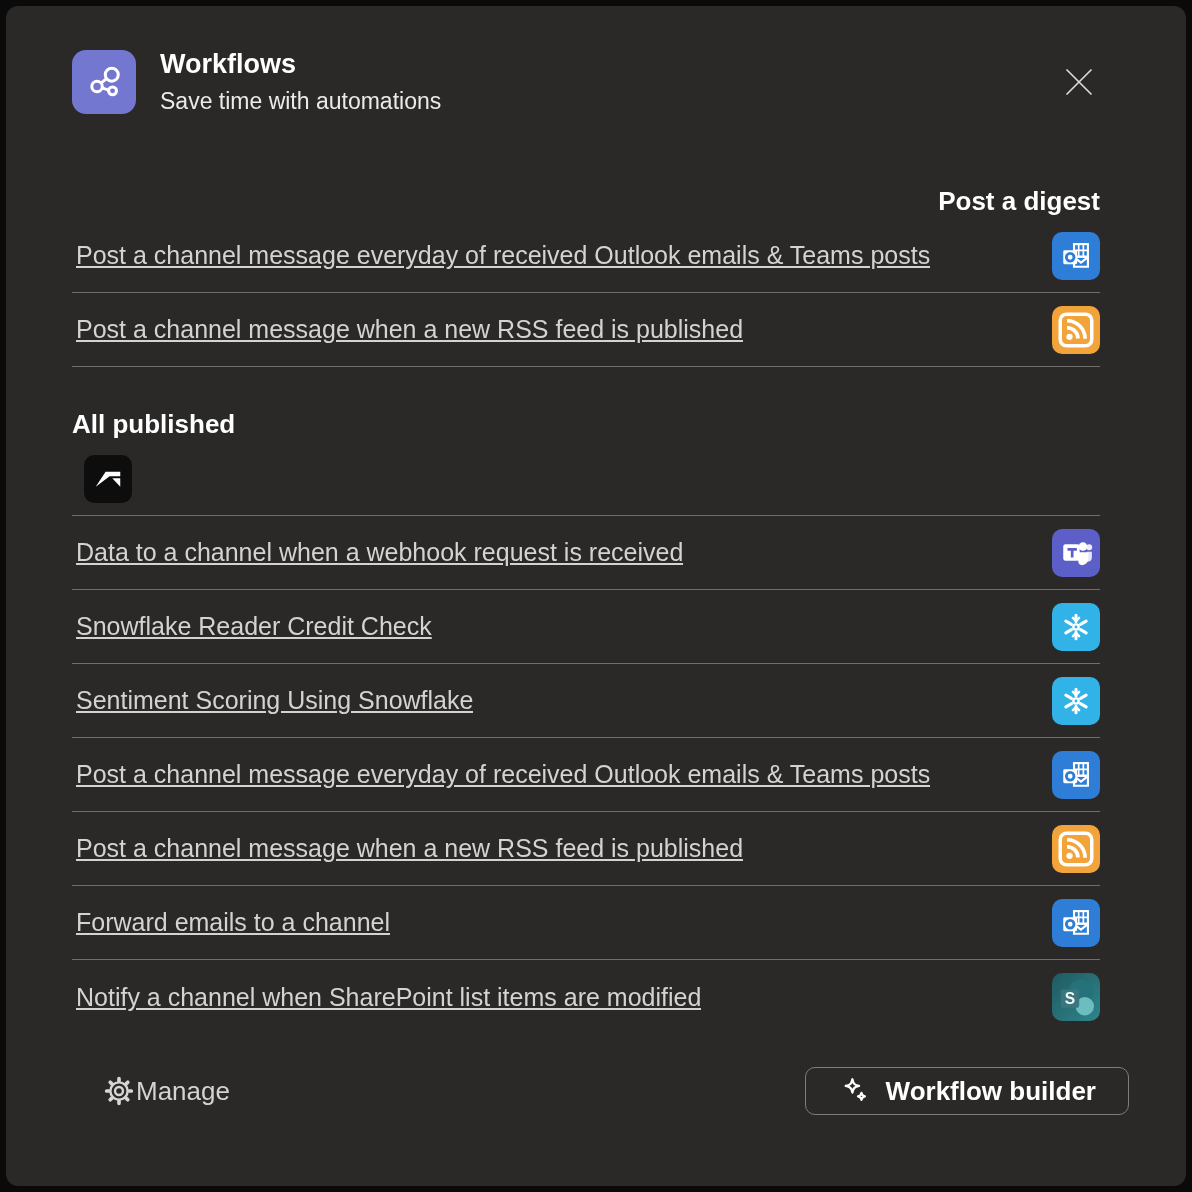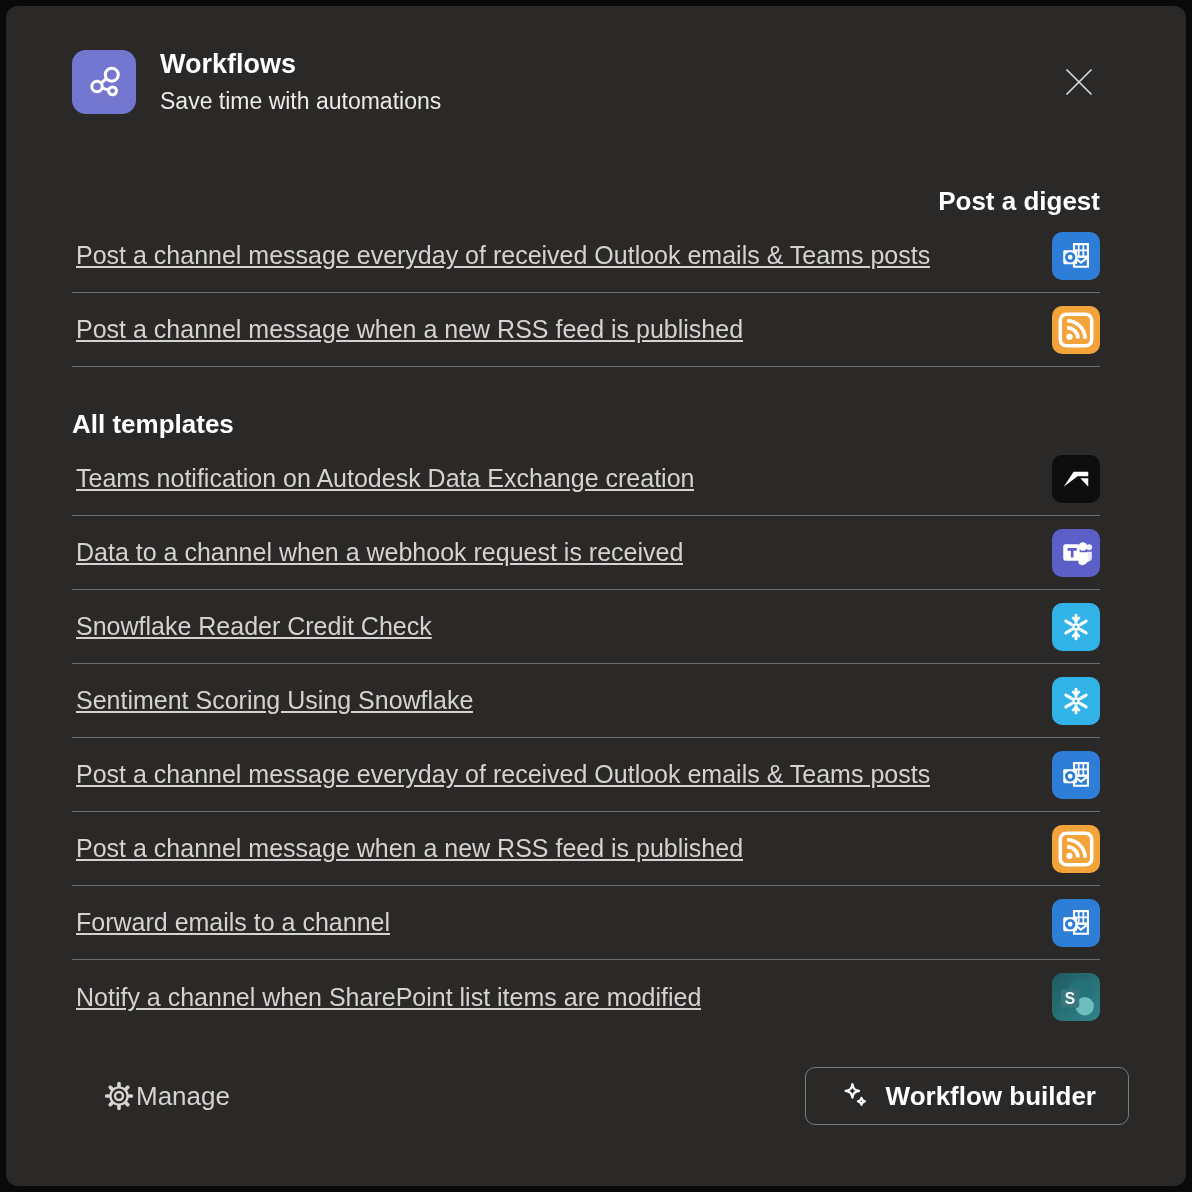--- a/index.html
+++ b/index.html
@@ -51,21 +51,21 @@
   }
   
   .footer{display:flex;align-items:center;justify-content:space-between;margin-top:33px;}
   .manage-btn{
     display:flex;align-items:center;margin-left:30px;
     background:none;border:none;padding:0;cursor:pointer;
     color:var(--row-text,#d5d3d1);font-size:26px;
     font-family:"Liberation Sans","DejaVu Sans",sans-serif;line-height:1;
   }
   .builder-btn{
-    display:flex;align-items:center;gap:16px;height:58px;padding:0 32px;margin-right:-29px;
+    display:flex;align-items:center;gap:16px;height:48px;padding:0 32px;margin-right:-29px;
     background:none;border:1px solid #7d7d7d;border-radius:10px;cursor:pointer;
     color:#ffffff;font-size:26px;font-weight:700;
     font-family:"Liberation Sans","DejaVu Sans",sans-serif;line-height:1;
   }
   .icon-wrap{line-height:0;display:inline-flex;}
 </style>
 </head>
 <body style="--page-bg: #0a0a0a; --dialog-bg: #2a2928; --divider: #6e6e6e; --row-text: #d5d3d1; --wf-icon-bg: #7477cf;">
 
 <div class="dialog">
@@ -116,24 +116,23 @@
       <rect x="3" y="3" width="18" height="18" rx="3.6" stroke="#fff" stroke-width="2"></rect>
       <circle cx="8.3" cy="15.9" r="1.8" fill="#fff"></circle>
       <path d="M6.9 10.8 a6 6 0 0 1 6.2 6.1" stroke="#fff" stroke-width="2.1"></path>
       <path d="M6.9 6.7 a10.3 10.3 0 0 1 10.3 10.3" stroke="#fff" stroke-width="2.1"></path>
     </svg>
             </div>
           </div>
         </div>
       </div>
       <div class="section rest">
-        <div class="section-title">All templates</div>
+        <div class="section-title">All published</div>
         <div class="rows">
           <div class="row">
-            <div class="row-label">Teams notification on Autodesk Data Exchange creation</div>
             <div class="row-icon" style="background: rgb(13, 13, 13);">
               <svg width="32" height="32" viewBox="0 0 24 24" fill="#fff">
       <path d="M2.8 17.8 L10.2 6.6 H21.2 V10 H13.2 Z"></path>
       <path d="M15.2 11.5 H21.2 V17.8 Z"></path>
     </svg>
             </div>
           </div>
           <div class="row">
             <div class="row-label">Data to a channel when a webhook request is received</div>
             <div class="row-icon" style="background: rgb(91, 95, 199);">

